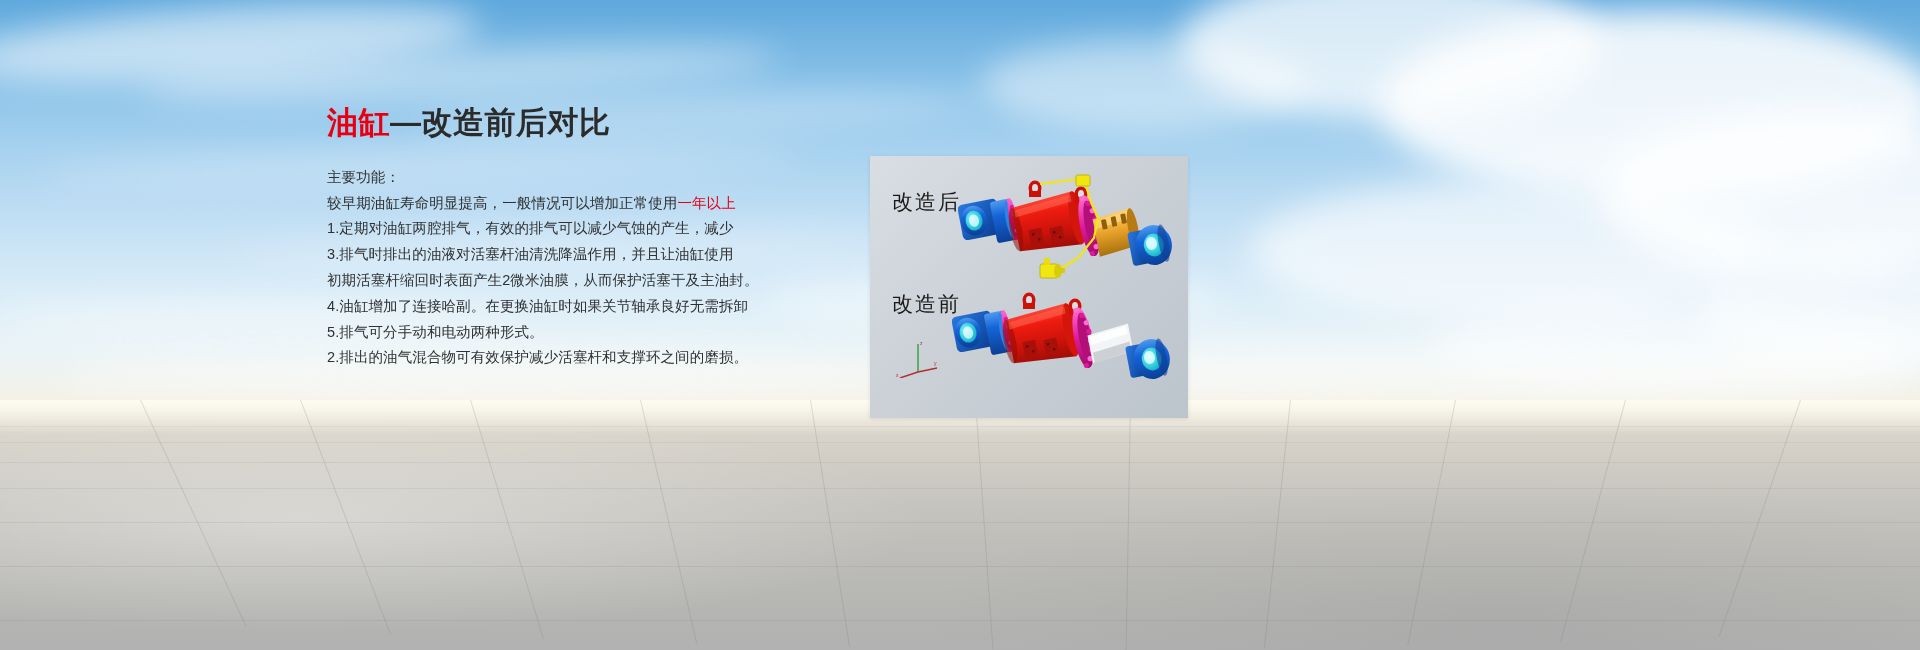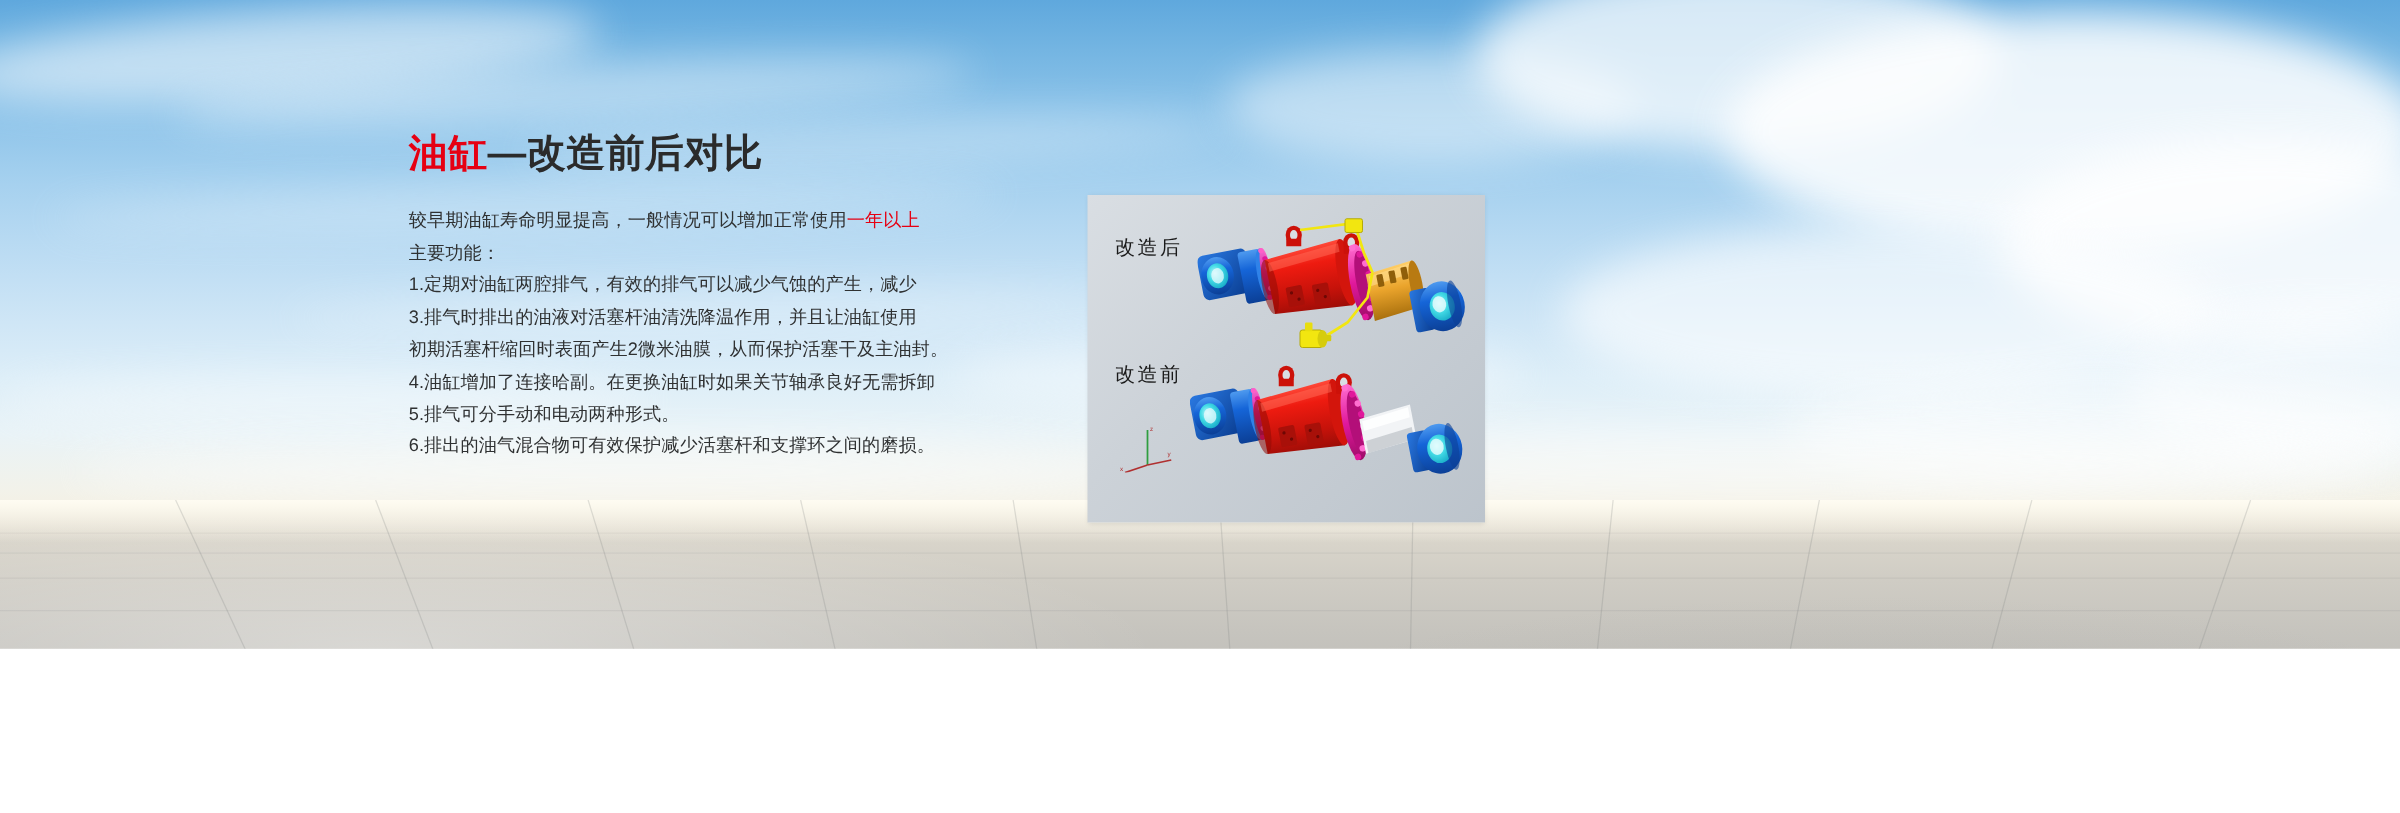--- a/index.html
+++ b/index.html
@@ -3,21 +3,21 @@
 <meta charset="utf-8">
 <style>
   html, body {
     margin: 0;
     padding: 0;
     background: #ffffff;
   }
   #stage {
     position: relative;
     width: 1920px;
-    height: 519px;
+    height: 650px;
     overflow: hidden;
     font-family: "Liberation Sans", "DejaVu Sans", sans-serif;
   }
 
   
   .bg-sky {
     position: absolute;
     left: 0; top: 0;
     width: 1920px; height: 445px;
     background:
@@ -150,21 +150,21 @@
     left: 870px;
     top: 156px;
     width: 318px;
     height: 262px;
     background: linear-gradient(135deg, #d9dee3 0%, #ccd2d8 40%, #c3cad1 75%, #bcc4cc 100%);
     box-shadow: 0 1px 4px rgba(0,0,0,.10);
     overflow: hidden;
   }
   .panel-label {
     position: absolute;
-    font-size: 16px;
+    font-size: 21px;
     color: #1a1a1a;
     font-family: Liberation Mono, monospace;
     letter-spacing: 2px;
     white-space: nowrap;
   }
   .label-after  { left: 22px; top: 32px; }
   .label-before { left: 22px; top: 134px; }
 
   
   .axis-gizmo { position: absolute; left: 26px; top: 182px; width: 44px; height: 40px; }
@@ -218,28 +218,28 @@
     <div class="vline" style="left:1455px; transform:rotate(11deg)"></div>
     <div class="vline" style="left:1625px; transform:rotate(15deg)"></div>
     <div class="vline" style="left:1800px; transform:rotate(19deg)"></div>
     <div class="vline" style="left:140px;  transform:rotate(-25deg)"></div>
   </div>
 
   <div class="text-block">
     <h1 class="headline"><span class="hl-red">油缸</span><span>—改造前后对比</span></h1>
 
     <ul class="body-list">
+      <li class="body-line"><span>主要功能：</span></li>
       <li class="body-line"><span>较早期油缸寿命明显提高，一般情况可以增加正常使用</span><span class="em-red">一年以上</span></li>
-      <li class="body-line"><span>主要功能：</span></li>
       <li class="body-line"><span>1.定期对油缸两腔排气，有效的排气可以减少气蚀的产生，减少</span></li>
       <li class="body-line"><span>3.排气时排出的油液对活塞杆油清洗降温作用，并且让油缸使用</span></li>
       <li class="body-line"><span>初期活塞杆缩回时表面产生2微米油膜，从而保护活塞干及主油封。</span></li>
       <li class="body-line"><span>4.油缸增加了连接哈副。在更换油缸时如果关节轴承良好无需拆卸</span></li>
       <li class="body-line"><span>5.排气可分手动和电动两种形式。</span></li>
-      <li class="body-line"><span>6.排出的油气混合物可有效保护减少活塞杆和支撑环之间的磨损。</span></li>
+      <li class="body-line"><span>2.排出的油气混合物可有效保护减少活塞杆和支撑环之间的磨损。</span></li>
     </ul>
   </div>
 
   <div class="product-panel">
 
     <div class="panel-label label-after">改造后</div>
     <div class="panel-label label-before">改造前</div>
 
     <svg class="axis-gizmo" viewBox="0 0 44 40">
       <line x1="22" y1="34" x2="22" y2="6" stroke="#2f9e3f" stroke-width="1.4"></line>

